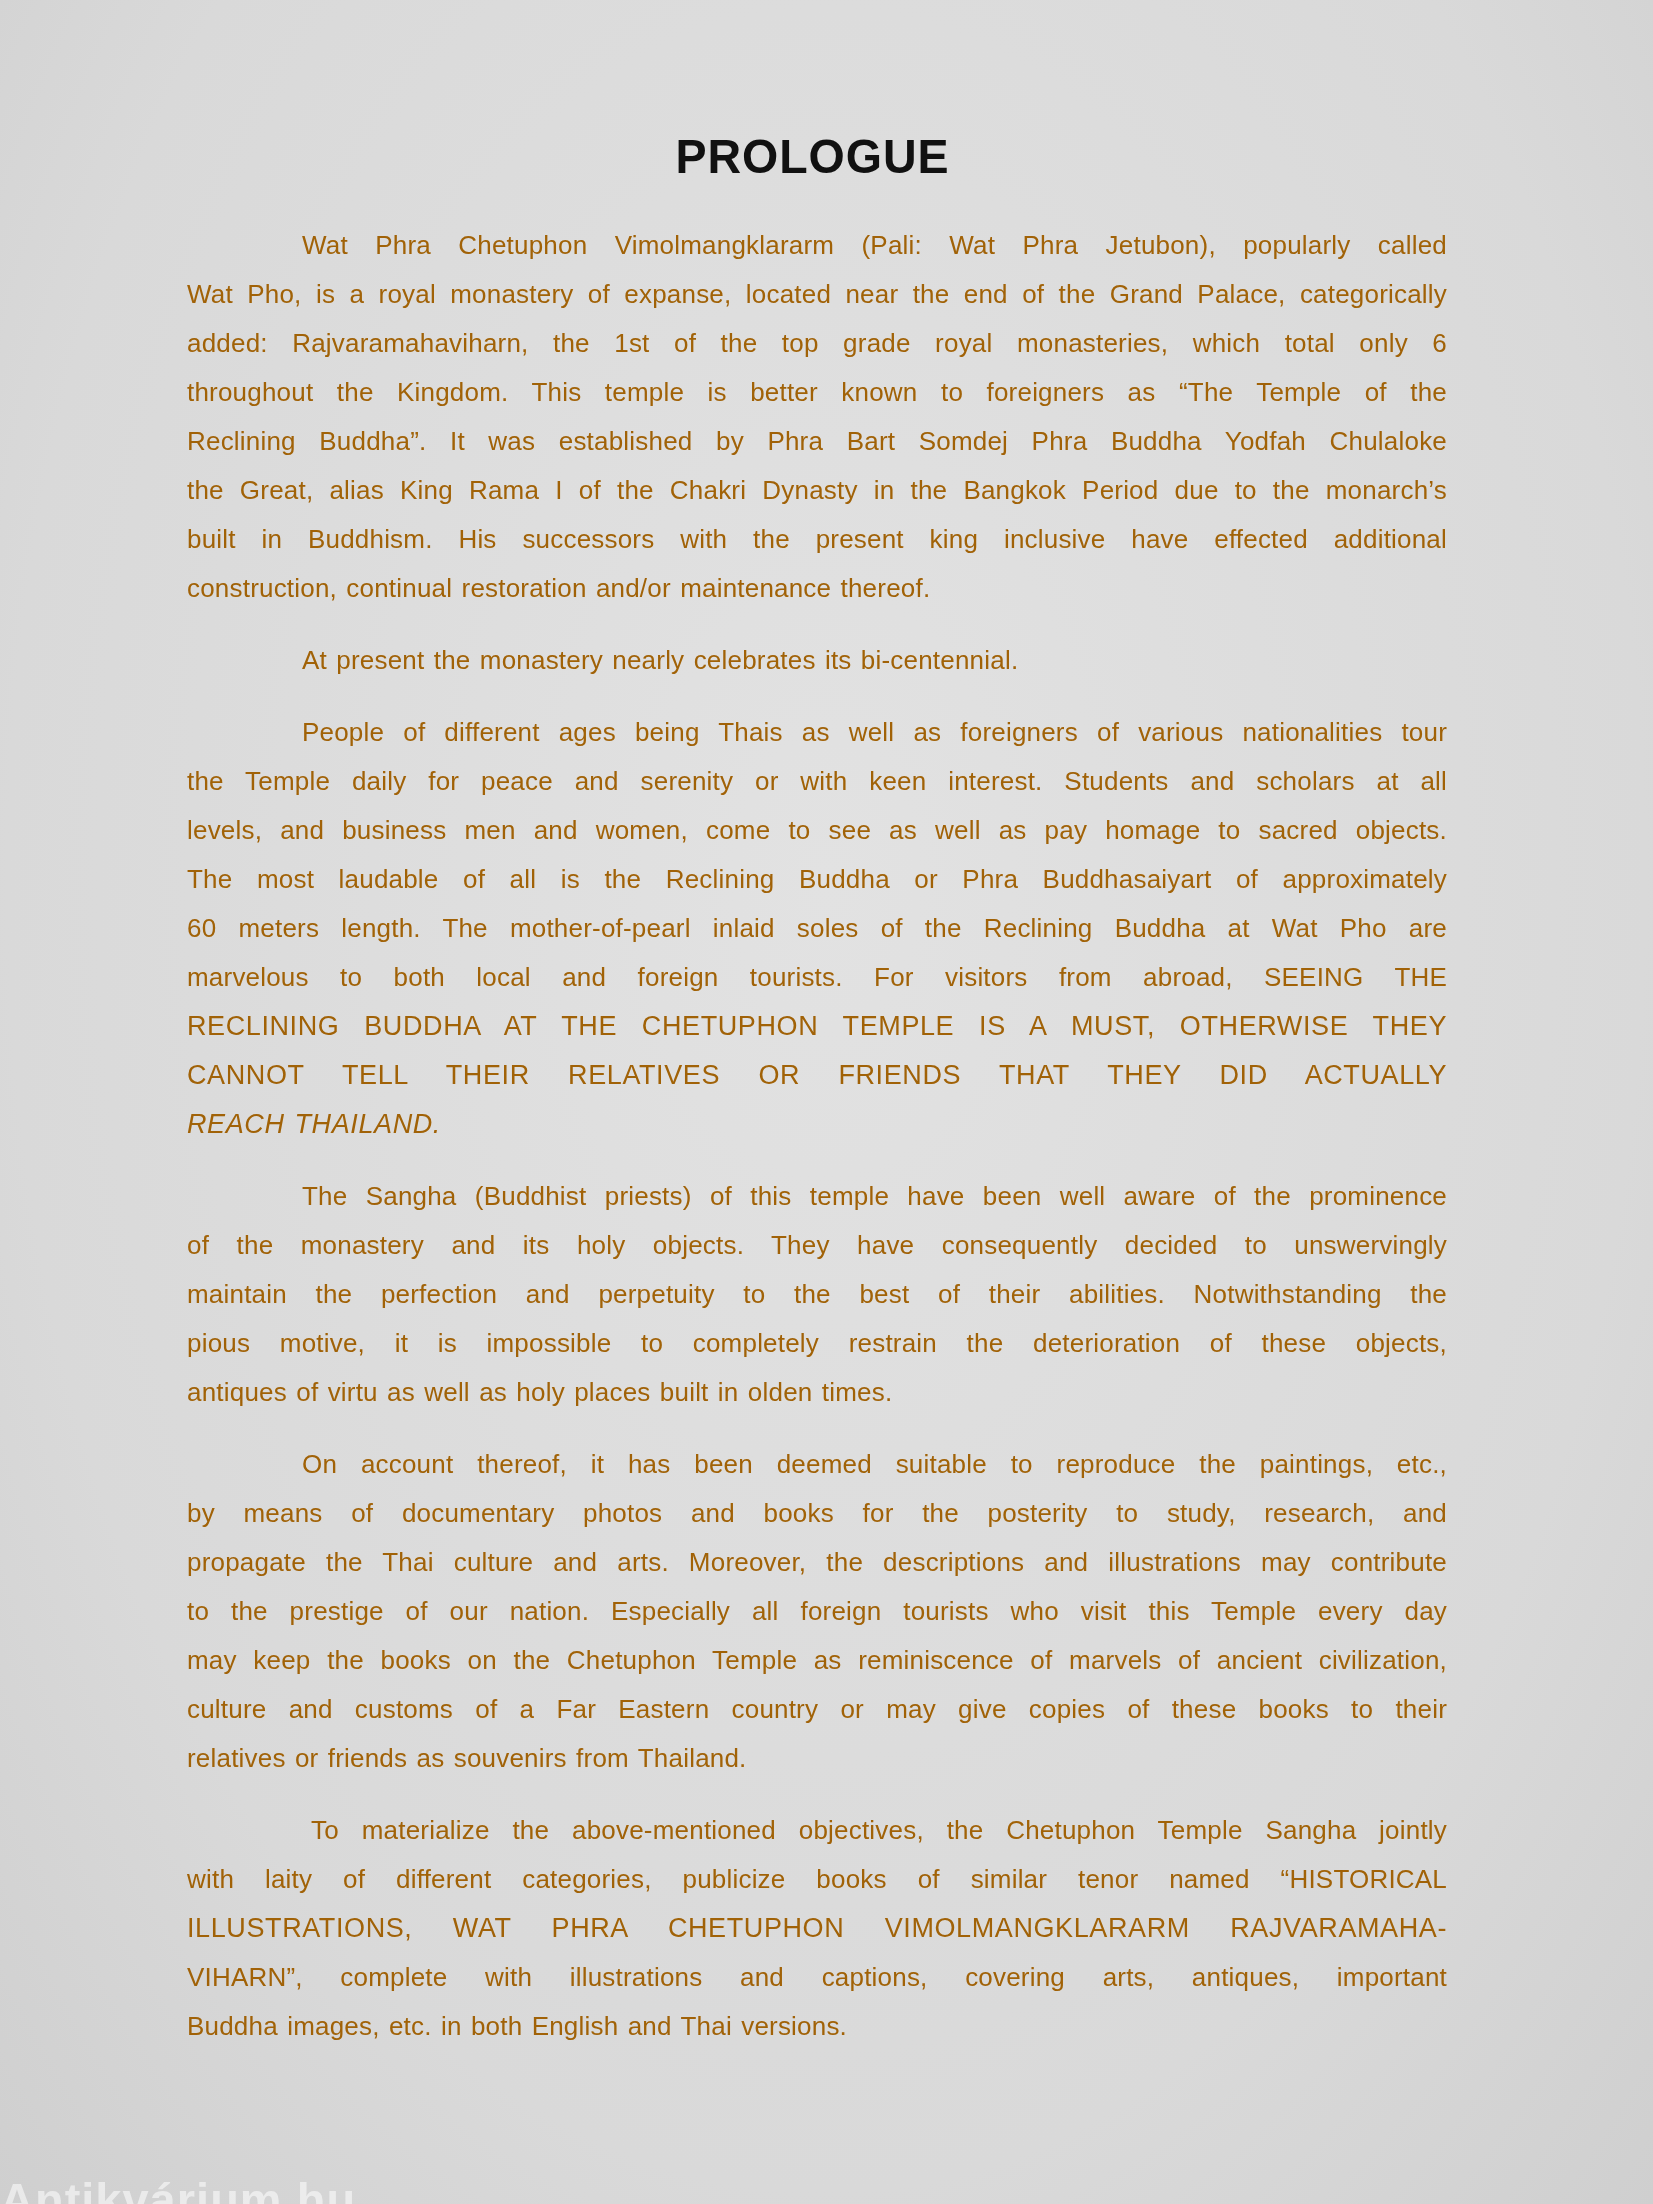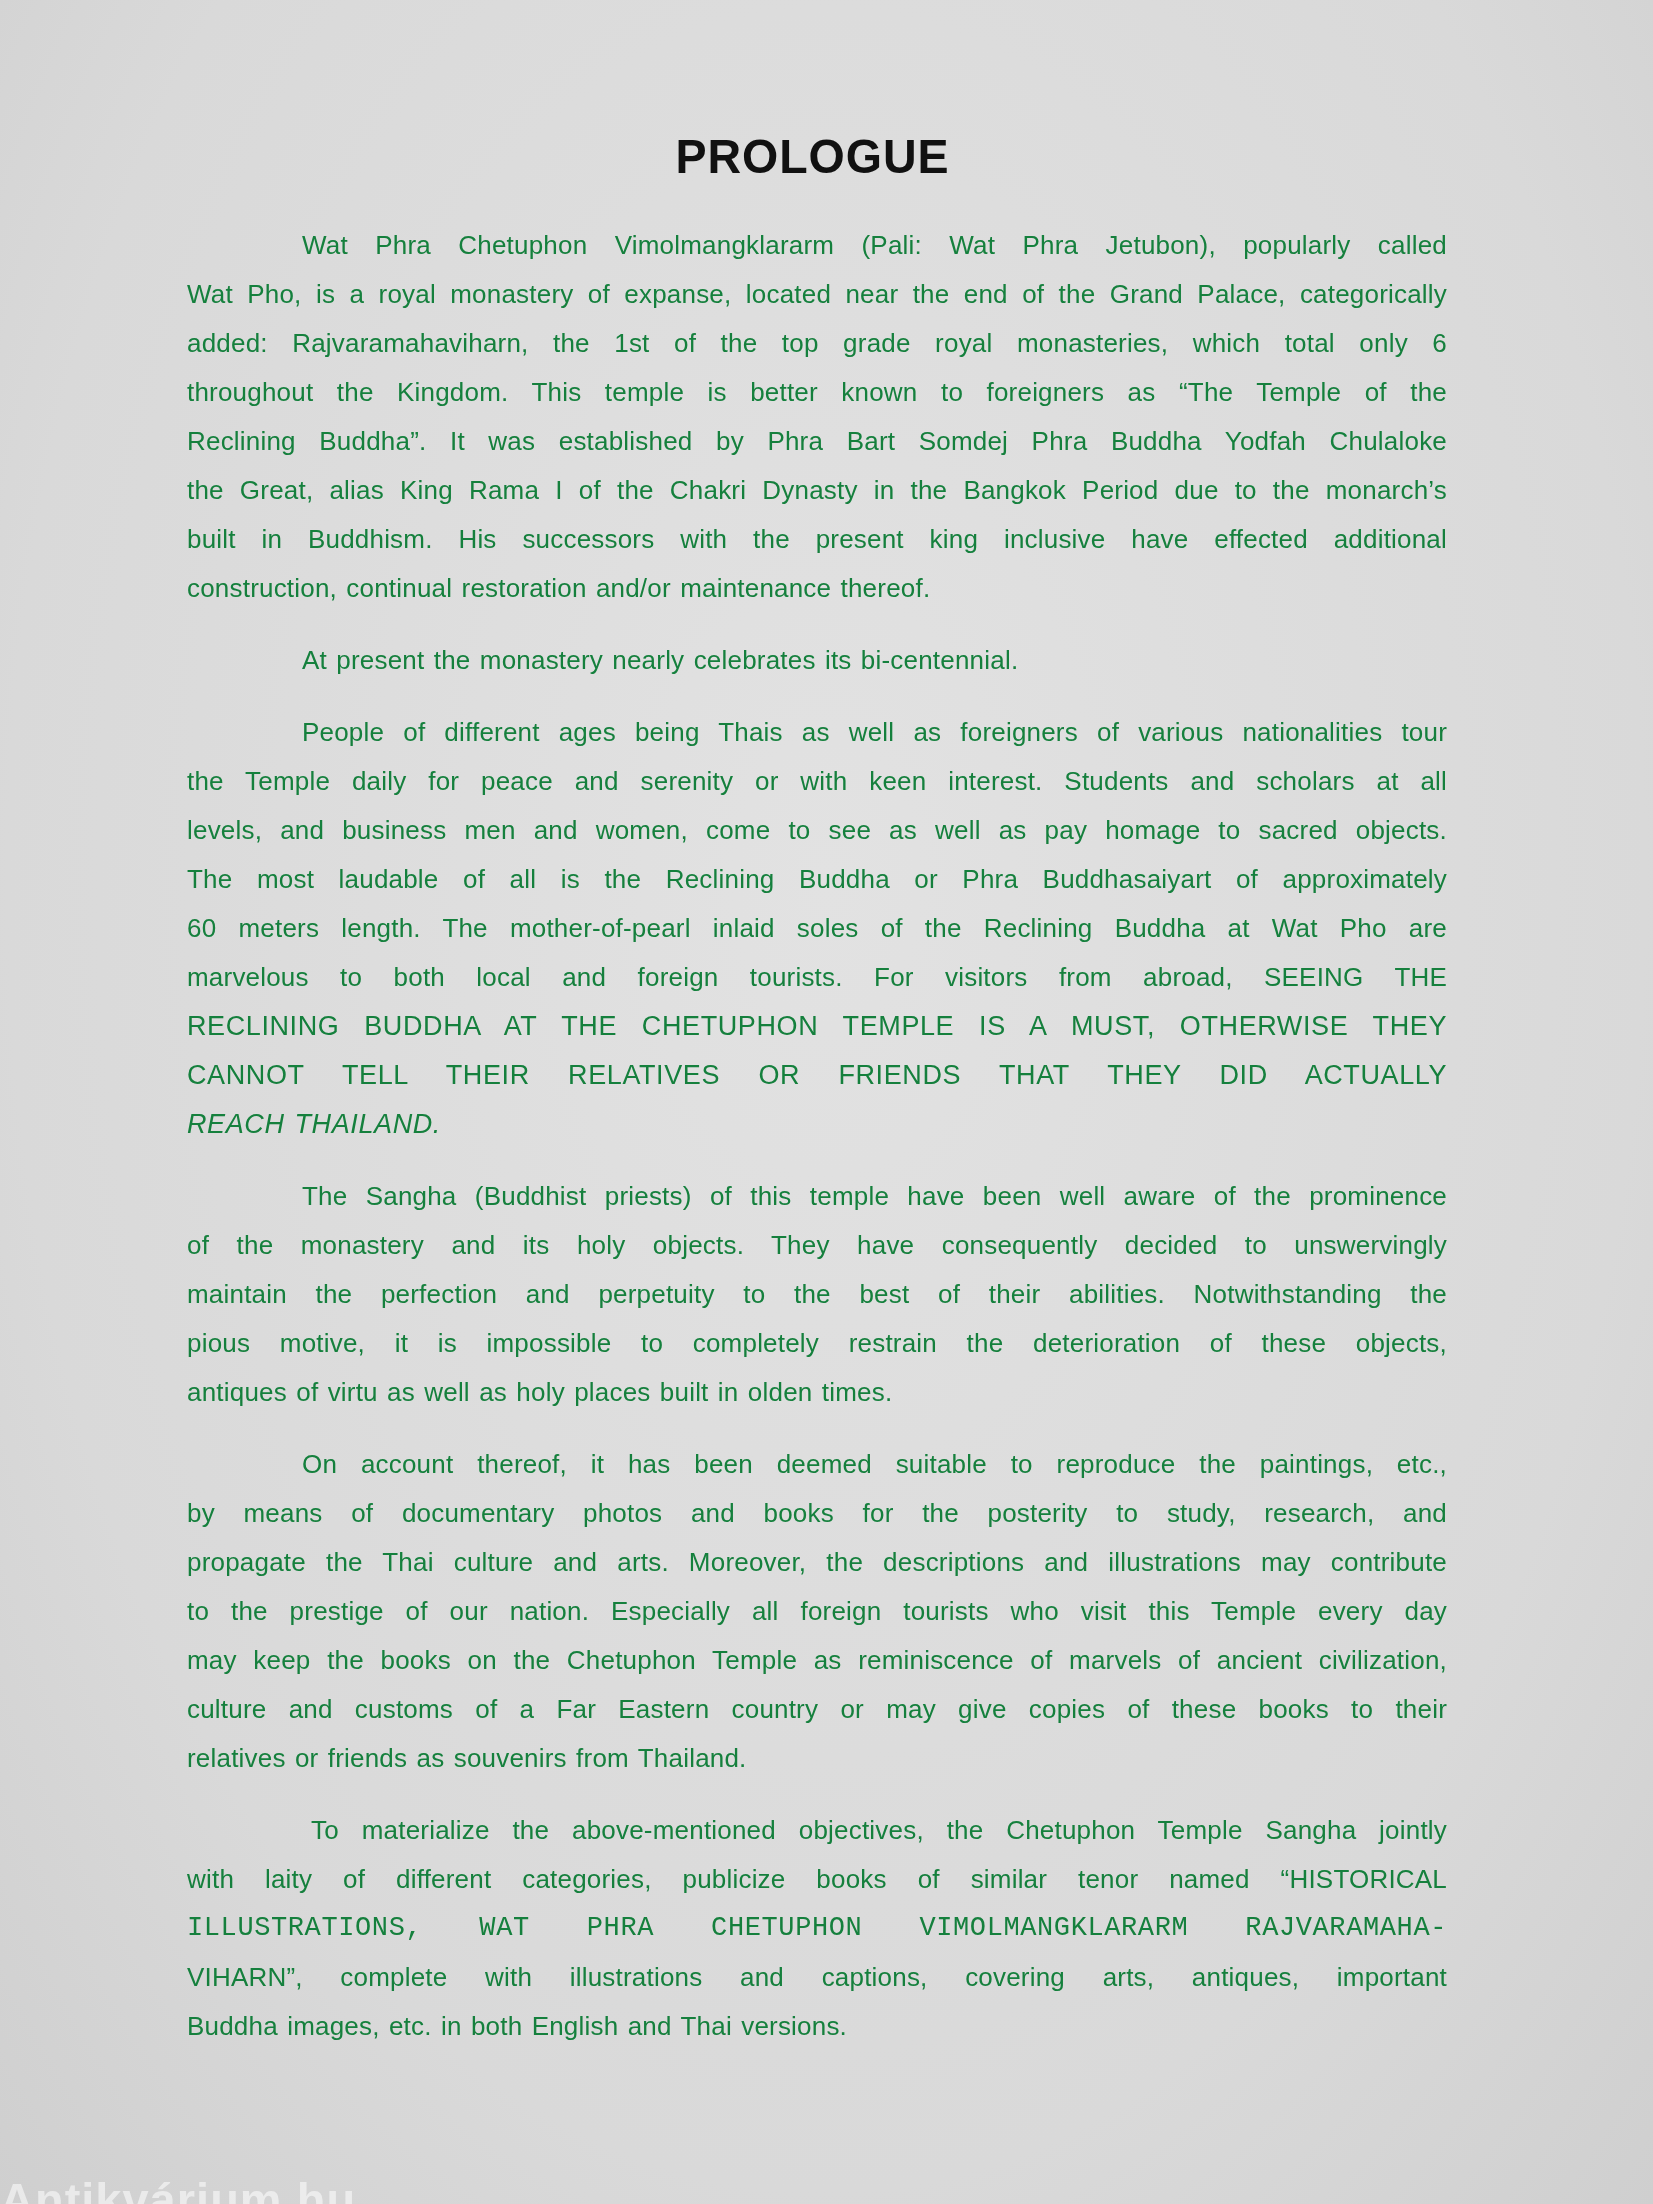--- a/index.html
+++ b/index.html
@@ -42,21 +42,21 @@
       width: 1260px;
     }
     .para {
       margin: 0 0 23px 0;
       font-size: 26px;
       line-height: 49px;
       text-align: justify;
       text-indent: 115px;
       letter-spacing: 0.2px;
       word-spacing: 1.9px;
-      color: #15803d;
+      color: #a16207;
     }
     .para .caps {
       font-size: 27px;
       letter-spacing: 0.6px;
     }
     .para.p2 { margin-top: 3.9px; }
     .line {
       display: block;
       text-align: justify;
       text-align-last: justify;
@@ -128,21 +128,21 @@
       <span class="line">propagate the Thai culture and arts. Moreover, the descriptions and illustrations may contribute</span>
       <span class="line">to the prestige of our nation.  Especially all foreign tourists who visit this Temple every day</span>
       <span class="line">may keep the books on the Chetuphon Temple as reminiscence of marvels of ancient civilization,</span>
       <span class="line">culture and customs of a Far Eastern country or may give copies of these books to their</span>
       <span class="line last">relatives or friends as souvenirs from Thailand.</span>
     </p>
 
     <p class="para lines">
       <span class="line first" style="padding-left:124px;">To materialize the above-mentioned objectives, the Chetuphon Temple Sangha jointly</span>
       <span class="line">with laity of different categories, publicize books of similar tenor named “HISTORICAL</span>
-      <span class="line" style="font-size:27px;letter-spacing:0.6px;font-family:Liberation Mono, monospace;">ILLUSTRATIONS, WAT PHRA CHETUPHON VIMOLMANGKLARARM RAJVARAMAHA-</span>
+      <span class="line" style="font-size:27px;letter-spacing:0.6px;">ILLUSTRATIONS, WAT PHRA CHETUPHON VIMOLMANGKLARARM RAJVARAMAHA-</span>
       <span class="line">VIHARN”, complete with illustrations and captions, covering arts, antiques, important</span>
       <span class="line last">Buddha images, etc. in both English and Thai versions.</span>
     </p>
 
   </div>
 </div>
 
 <div class="watermark">Antikvárium.hu</div>
 
 

